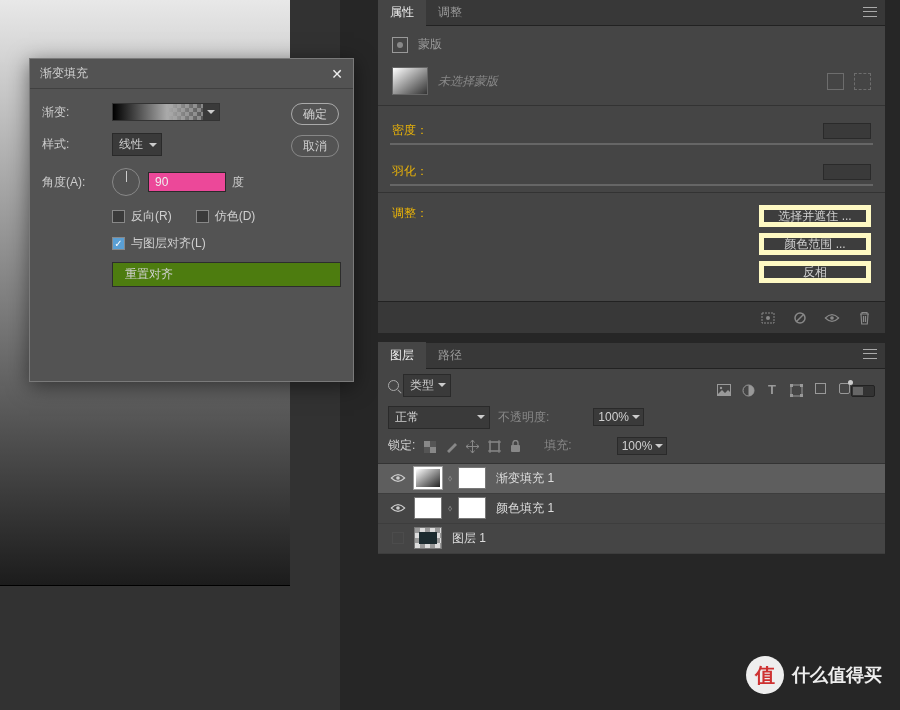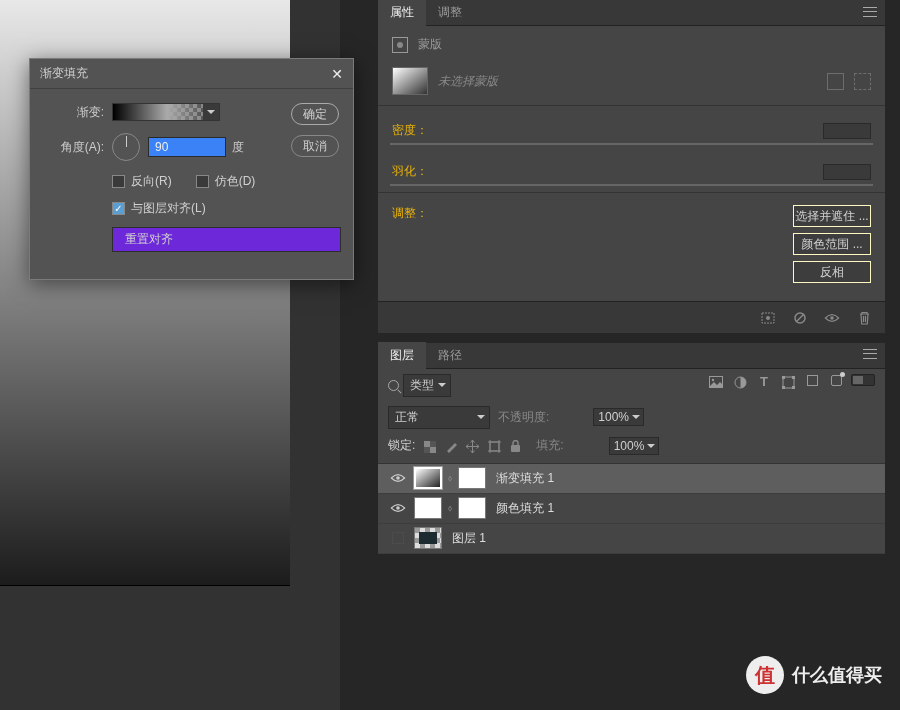--- a/index.html
+++ b/index.html
@@ -2,45 +2,45 @@
 <html><head>
 <meta charset="utf-8">
 <style>
 * { box-sizing: border-box; margin: 0; padding: 0; font-family: "Microsoft YaHei", sans-serif; font-size: 12px; color: #d0d0d0; }
 body { background: #323232; width: 900px; height: 710px; overflow: hidden; position: relative; }
 
 .canvas-area { position: absolute; left: 0; top: 0; width: 290px; height: 585px; background: linear-gradient(to bottom, #e8e8e8 0%, #1c1c1c 100%); outline: 1px solid #000; }
 .canvas-divider { position: absolute; left: 290px; top: 0; width: 50px; height: 100%; background: #323232; }
 .dark-bg { position: absolute; left: 340px; top: 0; right: 0; bottom: 0; background: #262626; }
 
-.dialog { position: absolute; left: 29px; top: 58px; width: 325px; height: 222px; background: #535353; border: 1px solid #7a7a7a; box-shadow: 0 4px 20px rgba(0,0,0,0.5); }
+.dialog { position: absolute; left: 29px; top: 58px; width: 325px; height: 324px; background: #535353; border: 1px solid #7a7a7a; box-shadow: 0 4px 20px rgba(0,0,0,0.5); }
 .dialog-titlebar { display: flex; justify-content: space-between; align-items: center; padding: 6px 10px; border-bottom: 1px solid #404040; }
 .dialog-close { color: #eee; font-size: 14px; cursor: pointer; }
 .dialog-body { padding: 14px 12px; position: relative; }
 .row { display: flex; align-items: center; margin-bottom: 12px; }
-.row-label { width: 62px; text-align: right; margin-right: 8px; color: #ccc; }
+.row-label { width: 62px; margin-right: 8px; color: #ccc; }
 .gradient-swatch { width: 108px; height: 18px; border: 1px solid #333; display: flex; }
 .gradient-grad { width: 92px; height: 100%; background: linear-gradient(to right, #000 0%, #aaa 60%, transparent 100%), repeating-conic-gradient(#888 0% 25%, #555 0% 50%) 0/8px 8px; }
 .gradient-dd { width: 16px; height: 100%; background: #3a3a3a; display: flex; align-items: center; justify-content: center; }
 .caret-down { width: 0; height: 0; border-left: 4px solid transparent; border-right: 4px solid transparent; border-top: 4px solid #ccc; }
 .select-box { background: #3a3a3a; border: 1px solid #2a2a2a; padding: 2px 18px 2px 6px; position: relative; }
 .select-box .caret-down { position: absolute; right: 4px; top: 50%; transform: translateY(-50%); }
 .btn-round { position: absolute; right: 14px; width: 48px; height: 22px; border: 1px solid #888; border-radius: 11px; background: transparent; color: #eee; display: flex; align-items: center; justify-content: center; cursor: pointer; }
 .btn-ok { top: 14px; border-color: #aaa; }
 .btn-cancel { top: 46px; }
 .angle-dial { width: 28px; height: 28px; border: 1px solid #888; border-radius: 50%; margin-right: 8px; position: relative; }
 .angle-dial::after { content:""; position:absolute; width:1px; height:11px; background:#ccc; left:50%; top:2px; transform-origin: bottom; }
-.num-input { background: #3b82f6; border: 1px solid #2a2a2a; padding: 2px 6px; width: 78px; color: #eee; }
+.num-input { background: #ec4899; border: 1px solid #2a2a2a; padding: 2px 6px; width: 78px; color: #eee; }
 .unit { margin-left: 6px; color: #ccc; }
 .cbx { width: 13px; height: 13px; border: 1px solid #888; background: #3a3a3a; margin-right: 6px; display: inline-flex; align-items: center; justify-content: center; flex: none; }
 .cbx.checked { background: #5a9fd4; }
 .cbx.checked::after { content:"✓"; font-size: 10px; color: #fff; line-height: 1; }
 .cbx-row { display: flex; align-items: center; margin-left: 70px; margin-bottom: 10px; }
 .cbx-group { display: inline-flex; align-items: center; margin-right: 24px; }
-.btn-flat { background: #6d28d9; border: 1px solid #2d2d2d; padding: 3px 12px; color: #ddd; margin-left: 70px; cursor: pointer; }
+.btn-flat { background: #4d7c0f; border: 1px solid #2d2d2d; padding: 3px 12px; color: #ddd; margin-left: 70px; cursor: pointer; }
 
 .right-panels { position: absolute; left: 378px; top: 0; right: 15px; bottom: 0; }
 .panel-tabs { display: flex; align-items: center; background: #383838; height: 26px; border-bottom: 1px solid #222; }
 .tab { padding: 5px 12px; color: #999; cursor: pointer; }
 .tab.active { color: #eee; background: #454545; text-align: center; }
 .panel-menu { margin-left: auto; margin-right: 8px; color: #aaa; cursor: pointer; }
 .panel-body { background: #454545; padding: 10px 14px; }
 
 .mask-header-row { display: flex; align-items: center; gap: 10px; margin-bottom: 8px; }
 .mask-sq-icon { width: 16px; height: 16px; border: 1px solid #999; display:flex; align-items:center; justify-content:center; }
@@ -51,27 +51,27 @@
 .mask-unsel { color: #888; font-style: italic; }
 .mask-right-icons { margin-left: auto; display:flex; gap:10px; }
 .mask-icon { width: 17px; height: 17px; border: 1px solid #888; opacity: 0.6; }
 
 .prop-divider { height: 1px; background: #333; margin: 4px -14px; }
 .prop-row { display: flex; align-items: center; padding: 12px 0 4px 0; }
 .prop-label { color: #eab308; }
 .prop-input { margin-left: auto; width: 48px; height: 16px; background: #3a3a3a; border: 1px solid #2a2a2a; }
 .prop-slider { height: 2px; background: #666; margin: 0 -2px 6px -2px; }
 .adjust-row { display:flex; align-items:center; padding: 8px 0; }
-.adjust-btn { margin-left: auto; width: 78px; height: 22px; background: #3d3d3d; border: 1px solid #fef9c3; color: #999; display:flex; align-items:center; justify-content:center; cursor:pointer; }
+.adjust-btn { margin-left: auto; width: 112px; height: 22px; background: #3d3d3d; border: 5px solid #fef9c3; color: #999; display:flex; align-items:center; justify-content:center; cursor:pointer; }
 .adjust-btns-col { display:flex; flex-direction:column; gap:6px; align-items:flex-end; }
 .panel-footer { display:flex; justify-content:flex-end; align-items:center; gap:14px; padding: 8px 12px; background:#383838; border-top:1px solid #222; }
 .footer-eye { width:18px; text-align:center; color:#888; cursor:pointer; }
 .footer-eye svg { vertical-align: middle; }
 
-.layers-toolbar { display:flex; align-items:flex-start; padding: 5px 10px; gap:8px; background:#454545; }
+.layers-toolbar { display:flex; align-items:flex-end; padding: 5px 10px; background:#454545; }
 .search-box { display:flex; align-items:center; background: transparent; border: none; }
 .search-icon { width: 11px; height: 11px; border: 1px solid #aaa; border-radius: 50%; position: relative; margin-right: 4px; }
 .search-icon::after { content:""; position:absolute; width:5px; height:1px; background:#aaa; right:-4px; bottom:-2px; transform: rotate(45deg); }
 .filter-dd { padding: 2px 16px 2px 6px; background:#3a3a3a; border:1px solid #2a2a2a; position:relative; }
 .filter-dd .caret-down { position:absolute; right:4px; top:50%; transform:translateY(-50%); }
 .tb-icons { margin-left: auto; display:flex; gap:10px; }
 .tb-icon { color: #999; font-size: 13px; cursor: pointer; width: 14px; text-align: center; position: relative; }
 .tb-icon svg { vertical-align: middle; }
 .sq-outline { display:inline-block; width:11px; height:11px; border:1px solid #999; }
 .dot-badge::after { content:""; position:absolute; top:-2px; right:-2px; width:5px; height:5px; border-radius:50%; background:#ccc; }
@@ -133,20 +133,26 @@
     <div class="row">
       <span class="row-label">渐变:</span>
       <div class="gradient-swatch">
         <div class="gradient-grad"></div>
         <div class="gradient-dd">
             <span class="caret-down"></span>
           </div>
       </div>
     </div>
 
+    <div class="row">
+      <span class="row-label">样式:</span>
+      <div class="select-box">
+        <span>线性</span><span class="caret-down"></span>
+      </div>
+    </div>
 
     <div class="row">
       <span class="row-label">角度(A):</span>
       <div class="angle-dial"></div>
       <input class="num-input" value="90" style="">
       <span class="unit">度</span>
     </div>
 
 
     <div class="cbx-row">
@@ -326,21 +332,21 @@
           <line x1="2" y1="0" x2="2" y2="13" stroke="#888"></line>
           <line x1="11" y1="0" x2="11" y2="13" stroke="#888"></line>
         </svg>
     </span>
     <span class="lock-icon">
       <svg width="11" height="13" viewBox="0 0 11 13">
           <rect x="1" y="5" width="9" height="7" rx="1" fill="#888"></rect>
           <path d="M3 5 V3 a2.5 2.5 0 0 1 5 0 V5" fill="none" stroke="#888" stroke-width="1.4"></path>
         </svg>
     </span>
-    <span class="mode-label" style="margin-left:6px;">填充:</span>
+    <span class="mode-label" style="margin-left:14px;">填充:</span>
     <div class="pct-box">
       <span>100%</span><span class="caret-down"></span>
     </div>
   </div>
 
   <div class="layer-list">
     <div class="layer-item selected">
       <span class="eye-col">
         <svg class="eye-svg" viewBox="0 0 18 12">
             <path d="M1 6 Q9 -2 17 6 Q9 14 1 6 Z" fill="none" stroke="#ccc" stroke-width="1.3"></path>

